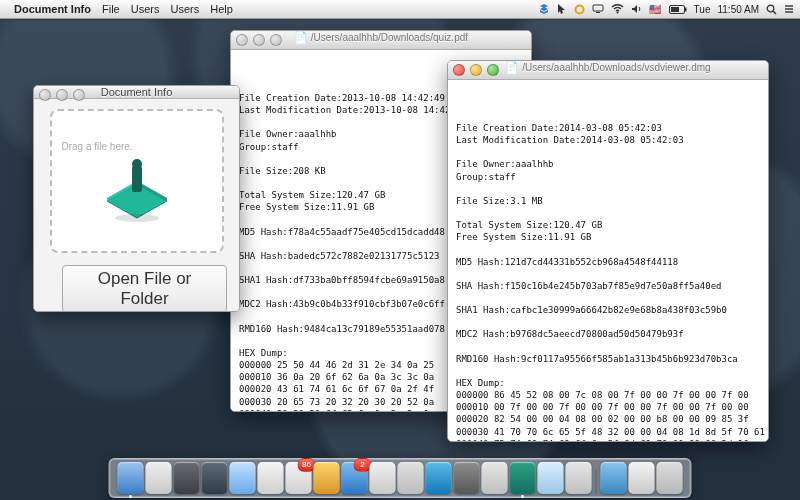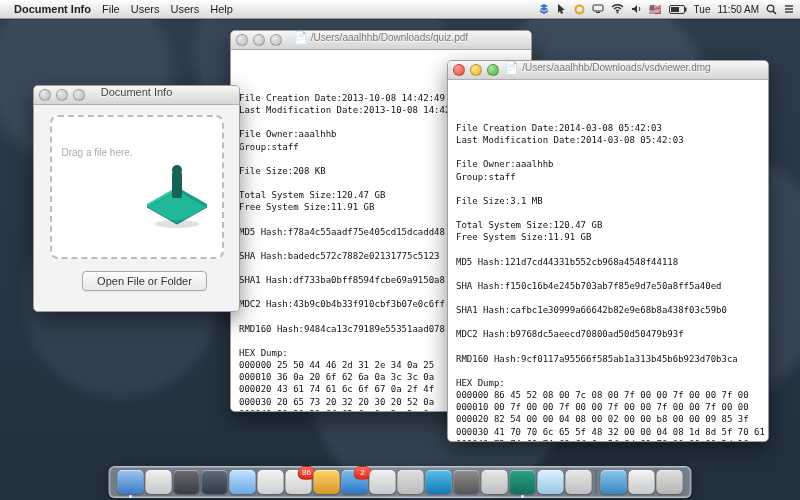--- a/index.html
+++ b/index.html
@@ -30,26 +30,26 @@
   .tl-close{background:radial-gradient(circle at 30% 30%,#ff9f92,#e9493a);}
   .tl-min{background:radial-gradient(circle at 30% 30%,#ffe08a,#e8b32a);}
   .tl-max{background:radial-gradient(circle at 30% 30%,#a8e7a0,#4db33b);}
   .tl-grey{background:radial-gradient(circle at 30% 30%,#eaeaea,#bcbcbc);}
   .titlebar .title{flex:1;text-align:center;font-size:11px;color:#444;text-shadow:0 1px 0 #fff;}
   .titlebar .title .sub{color:#777;font-size:10px;}
   .win-body{flex:1;background:#fff;overflow:hidden;}
   .mono{font-family:Menlo,Monaco,Consolas,monospace;font-size:9px;line-height:1.35;white-space:pre;color:#111;padding:6px 8px;margin-top:36px;}
   
   .docinfo-body{background:#f3f3f3;flex:1;display:flex;flex-direction:column;align-items:center;padding:10px 12px 14px;}
-  .dropzone{width:170px;height:140px;border:2px dashed #bcbcbc;border-radius:8px;background:#fff;display:flex;flex-direction:column;align-items:flex-end;justify-content:center;gap:2px;}
+  .dropzone{width:170px;height:140px;border:2px dashed #bcbcbc;border-radius:8px;background:#fff;display:flex;flex-direction:column;align-items:center;justify-content:center;gap:2px;}
   .dropzone .hint{color:#aaa;font-size:10px;align-self:flex-start;margin:4px 0 2px 10px;}
-  .openbtn{margin-top:12px;padding:3px 14px;border:1px solid #a9a9a9;border-radius:4px;background:linear-gradient(#fdfdfd,#e7e7e7);font-size:11px;color:#333;cursor:default;box-shadow:0 1px 0 rgba(0,0,0,.05);margin-left:16px;}
+  .openbtn{margin-top:12px;padding:3px 14px;border:1px solid #a9a9a9;border-radius:4px;background:linear-gradient(#fdfdfd,#e7e7e7);font-size:17px;color:#333;cursor:default;box-shadow:0 1px 0 rgba(0,0,0,.05);margin-left:16px;}
   
   .dock{position:absolute;left:50%;bottom:2px;transform:translateX(-50%);display:flex;align-items:flex-end;gap:2px;padding:3px 8px;background:rgba(220,225,230,.45);border:1px solid rgba(255,255,255,.5);border-radius:6px;box-shadow:0 2px 10px rgba(0,0,0,.4), inset 0 0 0 1px rgba(255,255,255,.25);z-index:50;backdrop-filter:blur(2px);}
-  .dock .dicon{width:26px;height:24px;border-radius:5px;position:relative;box-shadow:inset 0 1px 1px rgba(255,255,255,.5),0 1px 2px rgba(0,0,0,.3);}
+  .dock .dicon{width:26px;height:32px;border-radius:5px;position:relative;box-shadow:inset 0 1px 1px rgba(255,255,255,.5),0 1px 2px rgba(0,0,0,.3);}
   .dock .dicon.running::after{content:"";position:absolute;left:50%;bottom:-4px;transform:translateX(-50%);width:3px;height:3px;border-radius:50%;background:#fff;box-shadow:0 0 2px #39f;}
   .dock .sep{width:1px;height:24px;background:rgba(0,0,0,.25);margin:0 2px;}
   .badge{position:absolute;top:-4px;right:-4px;min-width:12px;height:12px;padding:0 2px;border-radius:7px;background:linear-gradient(#ff6b5b,#d92a1c);color:#fff;font-size:8px;line-height:12px;text-align:center;border:1px solid rgba(0,0,0,.2);}
 </style>
 </head>
 <body>
 
 <div class="desktop">
 
   <div class="menubar">

